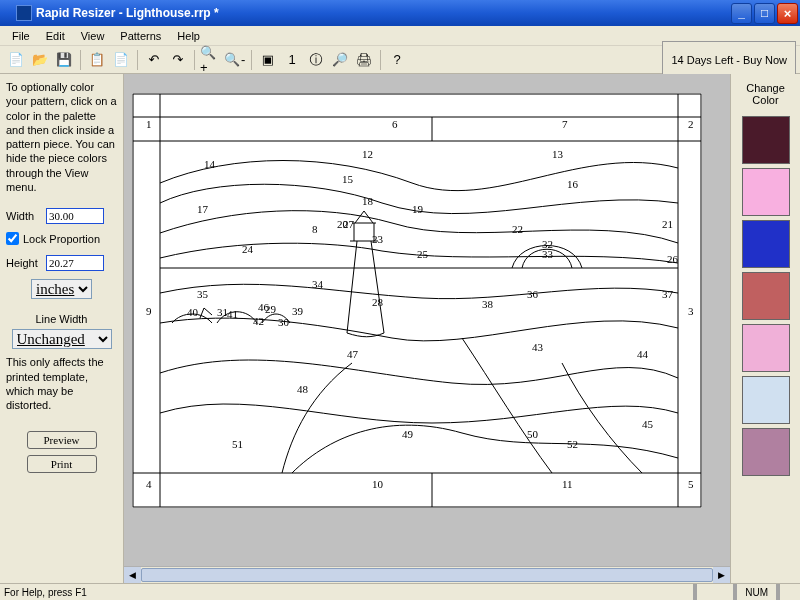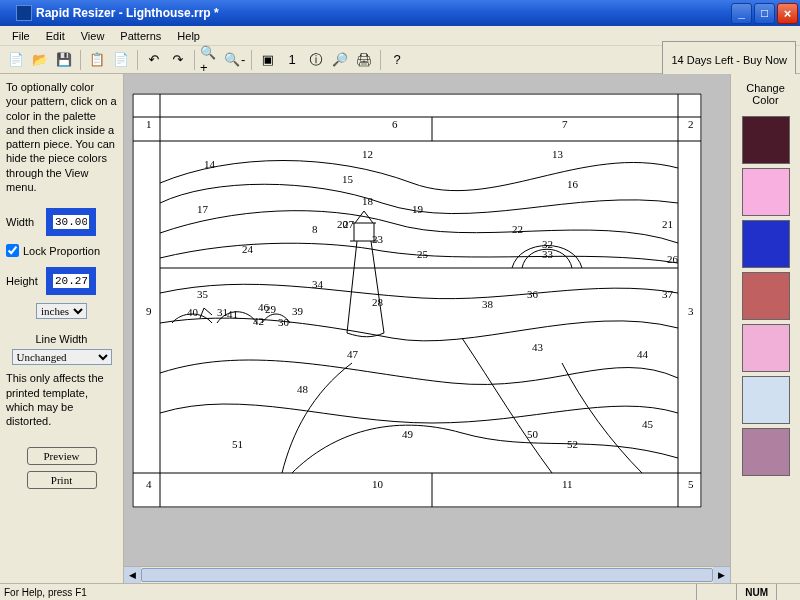--- a/index.html
+++ b/index.html
@@ -16,40 +16,40 @@
 .menubar span { padding: 2px 8px; cursor: default; }
 .toolbar { height: 28px; background: #ece9d8; border-bottom: 1px solid #b8b4a6; display: flex; align-items: center; padding: 0 4px; }
 .toolbar .tbtn { width: 22px; height: 22px; display: flex; align-items: center; justify-content: center; margin: 0 1px; cursor: default; font-size: 13px; }
 .toolbar .sep { width: 1px; height: 20px; background: #b8b4a6; margin: 0 4px; }
 .toolbar .trial { margin-left: auto; padding: 12px 8px; border: 1px solid #999; background: #ece9d8; cursor: default; }
 .content { display: flex; height: 509px; }
 .sidebar { width: 124px; background: #ece9d8; padding: 6px 6px; border-right: 1px solid #b8b4a6; }
 .helptxt { line-height: 1.3; margin-bottom: 14px; }
 .field { display: flex; align-items: center; margin-bottom: 8px; }
 .field label { width: 40px; }
-.field input[type="text"] { width: 50px; border: 7px solid #1d4ed8; padding: 1px 2px; font-size: 11px; font-family: Liberation Mono, monospace; }
+.field input[type="text"] { width: 58px; border: 1px solid #1d4ed8; padding: 1px 2px; font-size: 11px; font-family: Liberation Serif, serif; }
 .chk { display: flex; align-items: center; margin-bottom: 10px; }
 .chk input { margin-right: 4px; }
 .center-wrap { text-align: center; margin-bottom: 14px; }
-select { border: 1px solid #7f9db9; font-size: 11px; font-family: Tahoma; }
+select { border: 1px solid #7f9db9; font-size: 15px; font-family: Tahoma; text-decoration: underline; }
 .lwlabel { text-align: center; margin-bottom: 4px; display: block; }
 .afftxt { margin-top: 6px; line-height: 1.3; }
 .sbtn { margin: 6px auto; display: block; width: 70px; padding: 2px 0; background: #ece9d8; border: 1px solid #666; border-radius: 3px; font-size: 11px; font-family: Tahoma; }
 .canvas-area { flex: 1; background: #c0c0c0; position: relative; overflow: hidden; }
 #pattern-svg { position: absolute; top: 19px; left: 8px; background: white; }
 .scrollbar-h { position: absolute; bottom: 0; left: 0; right: 0; height: 17px; background: #ece9d8; border-top: 1px solid #b0b0b0; }
 .scrollbar-h .thumb { position: absolute; left: 17px; right: 17px; top: 1px; bottom: 1px; background: #c8d4e8; border: 1px solid #8aa0c0; border-radius: 2px; }
 .scrollbar-h .arrow { position: absolute; width: 17px; top: 0; bottom: 0; background: #c8d4e8; display: flex; align-items: center; justify-content: center; font-size: 9px; }
 .scrollbar-h .arrow.l { left: 0; }
 .scrollbar-h .arrow.r { right: 0; }
 .palette { width: 70px; background: #ece9d8; border-left: 1px solid #b8b4a6; padding: 2px; }
 .palette .chg { text-align: center; padding: 6px 0; cursor: default; }
 .palette .sw { width: 48px; height: 48px; margin: 4px auto; border: 1px solid #666; }
 .statusbar { height: 17px; background: #ece9d8; border-top: 1px solid #b8b4a6; display: flex; align-items: center; padding: 0 4px; font-size: 10px; }
-.statusbar .cell { padding: 0 8px; border-left: 1px solid #a3a3a3; height: 100%; display: flex; align-items: center; font-weight: bold; }
+.statusbar .cell { padding: 0 8px; border-left: 4px solid #a3a3a3; height: 100%; display: flex; align-items: center; }
 .statusbar .help { flex: 1; }
 </style>
 </head>
 <body>
 
 <div class="titlebar">
   <div class="icon"></div>
   <div class="title">Rapid Resizer - Lighthouse.rrp *</div>
   <div class="winbtns">
     <div class="winbtn min">

